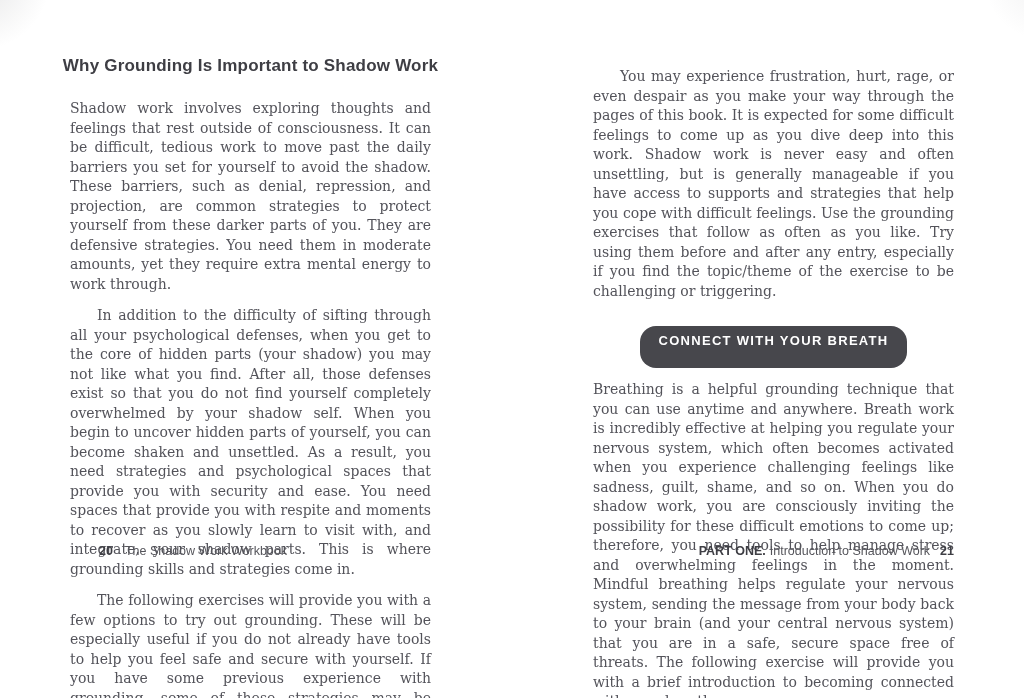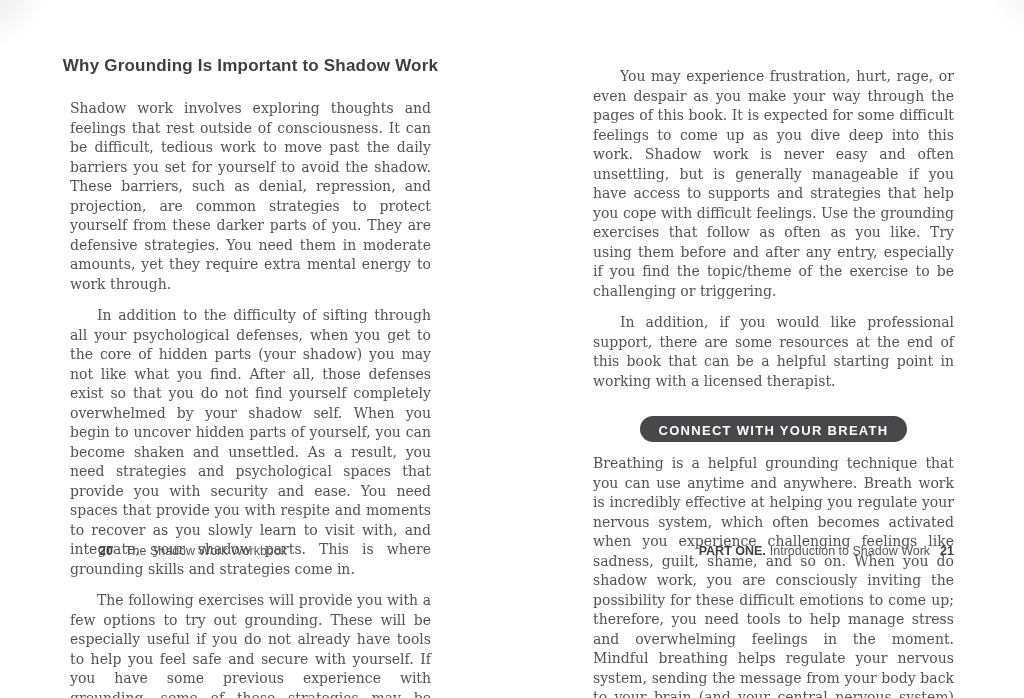--- a/index.html
+++ b/index.html
@@ -58,21 +58,21 @@
     margin: 25px 0 11px 0;
   }
   .badge {
     display: inline-block;
     background: #47474c;
     color: #ffffff;
     font-family: "Liberation Sans", sans-serif;
     font-weight: bold;
     font-size: 13px;
     letter-spacing: 1.3px;
-    padding: 7px 18px 4px 18px;
+    padding: 7px 18px 20px 18px;
     border-radius: 16px;
     white-space: nowrap;
   }
 
   .footer {
     position: absolute;
     bottom: 30px;
     font-size: 12.5px;
     color: #55555b;
     font-family: "Liberation Sans", sans-serif;
@@ -104,21 +104,20 @@
     <p class="body">Shadow work involves exploring thoughts and feelings that rest outside of consciousness. It can be difficult, tedious work to move past the daily barriers you set for yourself to avoid the shadow. These barriers, such as denial, repression, and projection, are common strategies to protect yourself from these darker parts of you. They are defensive strategies. You need them in moderate amounts, yet they require extra mental energy to work through.</p>
     <p class="body indent">In addition to the difficulty of sifting through all your psychological defenses, when you get to the core of hidden parts (your shadow) you may not like what you find. After all, those defenses exist so that you do not find yourself completely overwhelmed by your shadow self. When you begin to uncover hidden parts of yourself, you can become shaken and unsettled. As a result, you need strategies and psychological spaces that provide you with security and ease. You need spaces that provide you with respite and moments to recover as you slowly learn to visit with, and integrate, your shadow parts. This is where grounding skills and strategies come in.</p>
     <p class="body indent">The following exercises will provide you with a few options to try out grounding. These will be especially useful if you do not already have tools to help you feel safe and secure with yourself. If you have some previous experience with grounding, some of these strategies may be familiar to you. You may have come across similar versions in your personal development so far. Either way, it is critical that you have these tools on hand as you do this work.</p>
     <div class="footer left-footer">
       <span class="pagenum">20</span><span class="foot-text">The Shadow Work Workbook</span>
     </div>
   </div>
 
   <div class="page right">
     <p class="body indent">You may experience frustration, hurt, rage, or even despair as you make your way through the pages of this book. It is expected for some difficult feelings to come up as you dive deep into this work. Shadow work is never easy and often unsettling, but is generally manageable if you have access to supports and strategies that help you cope with difficult feelings. Use the grounding exercises that follow as often as you like. Try using them before and after any entry, especially if you find the topic/theme of the exercise to be challenging or triggering.</p>
-    <p class="body indent">In addition, if you would like professional support, there are some resources at the end of this book that can be a helpful starting point in working with a licensed therapist.</p>
     <div class="badge-row">
       <span class="badge">CONNECT WITH YOUR BREATH</span>
     </div>
     <p class="body">Breathing is a helpful grounding technique that you can use anytime and anywhere. Breath work is incredibly effective at helping you regulate your nervous system, which often becomes activated when you experience challenging feelings like sadness, guilt, shame, and so on. When you do shadow work, you are consciously inviting the possibility for these difficult emotions to come up; therefore, you need tools to help manage stress and overwhelming feelings in the moment. Mindful breathing helps regulate your nervous system, sending the message from your body back to your brain (and your central nervous system) that you are in a safe, secure space free of threats. The following exercise will provide you with a brief introduction to becoming connected with your breath.</p>
     <div class="footer right-footer">
       <span class="part-label">PART ONE.</span><span class="foot-text">Introduction to Shadow Work</span><span class="pagenum">21</span>
     </div>
   </div>
 
 </div>

